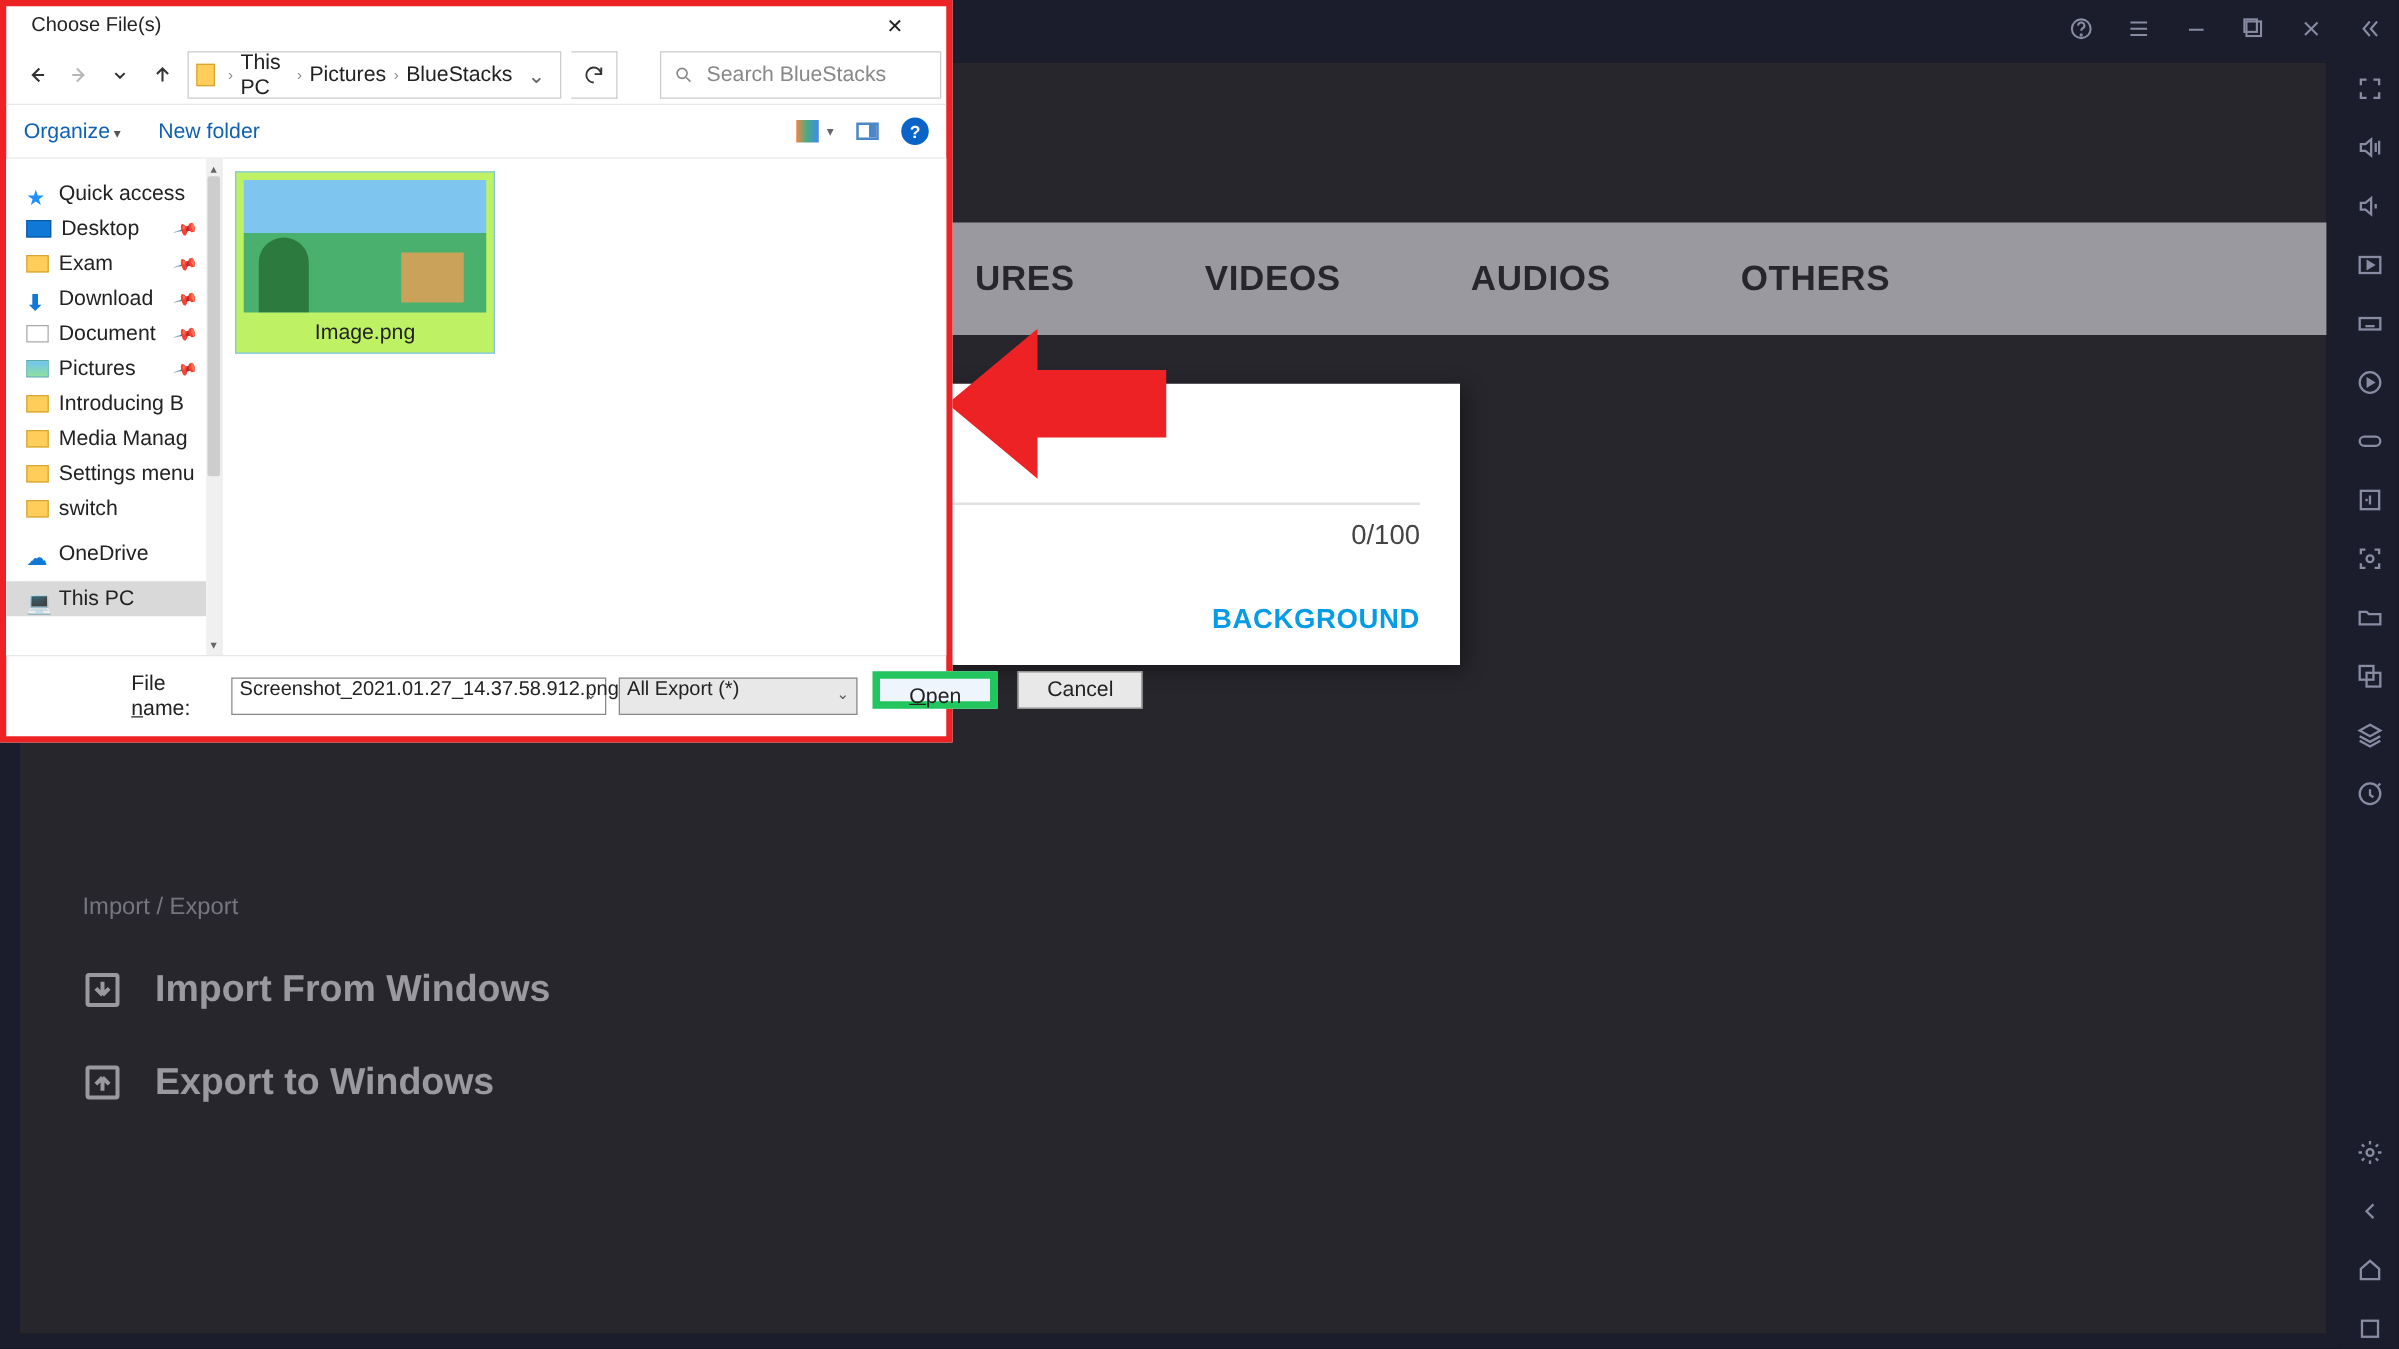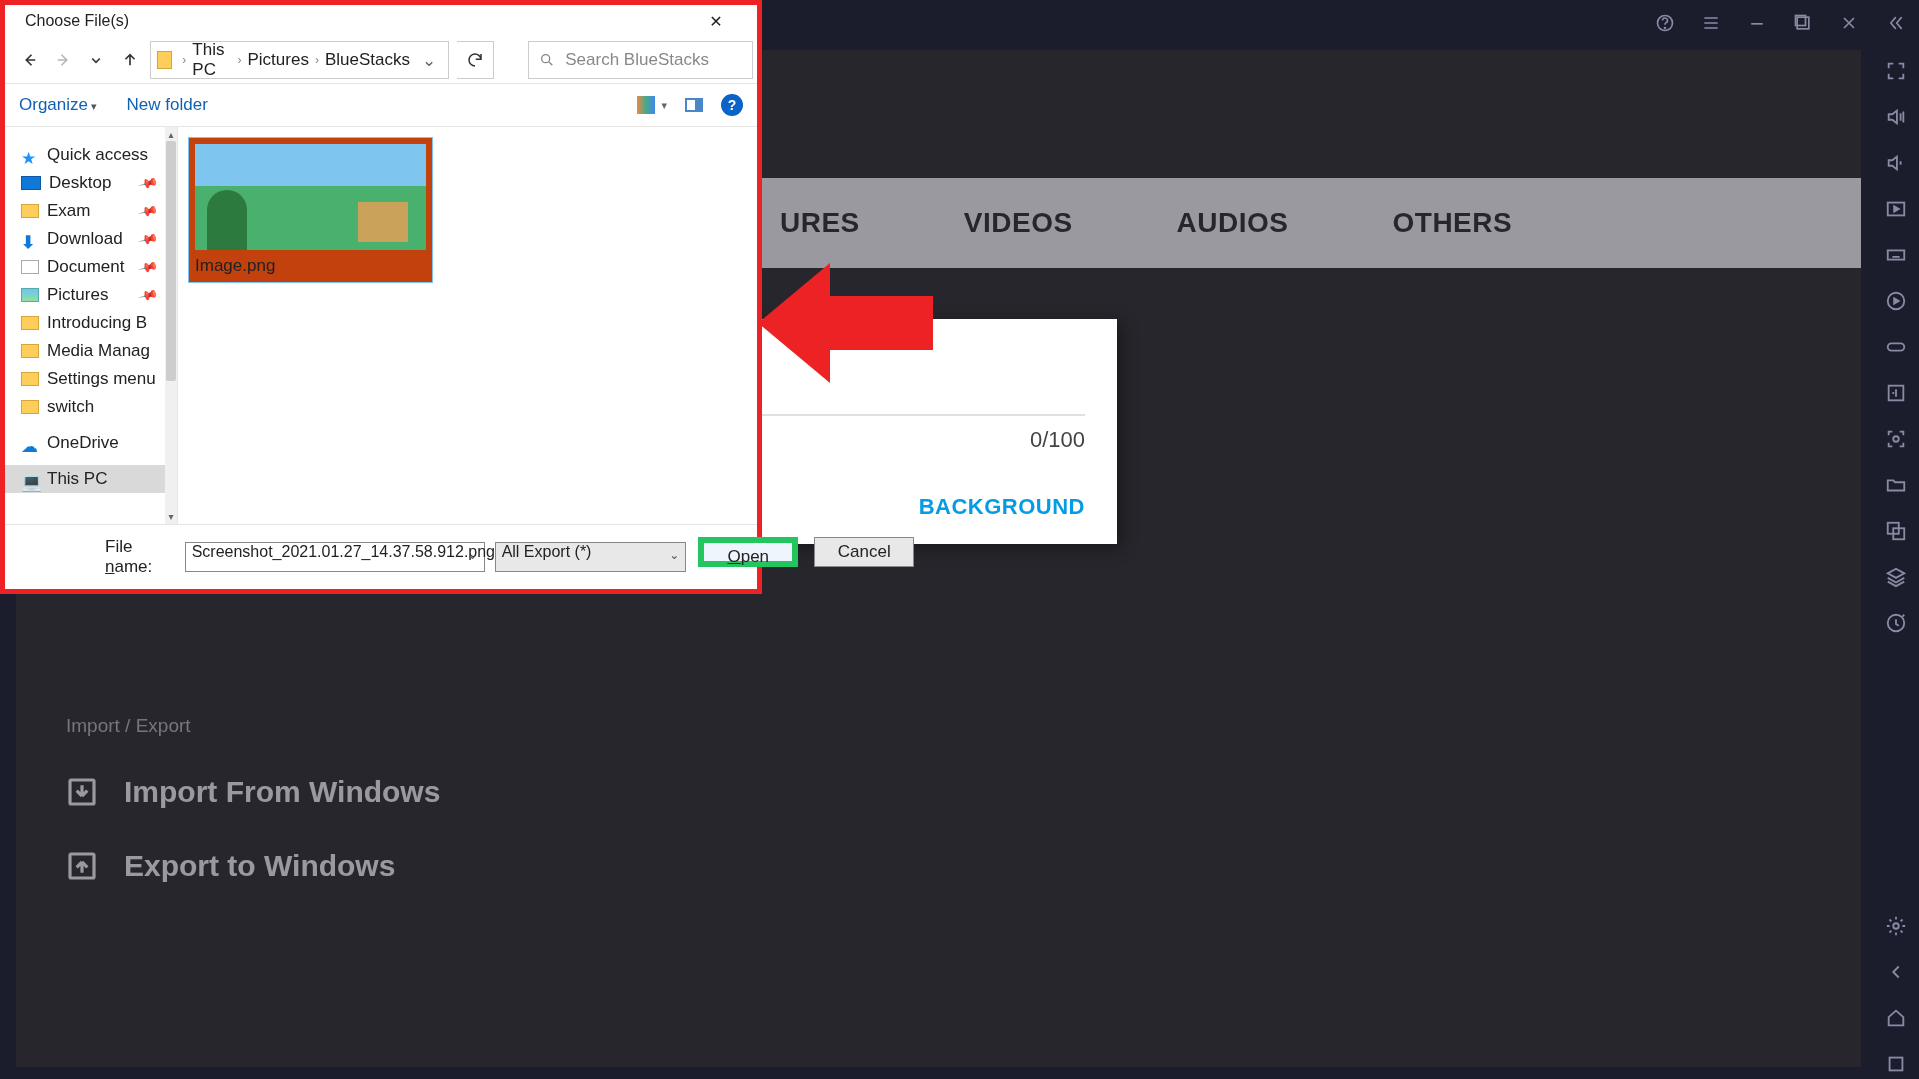--- a/index.html
+++ b/index.html
@@ -5,21 +5,21 @@
 *{box-sizing:border-box;margin:0;padding:0;font-family:"Segoe UI",Arial,sans-serif}
 body{width:1919px;height:1079px;background:#000;overflow:hidden;position:relative}
 .app{position:absolute;inset:0;background:#1b1d2c}
 .titlebar{height:50px;background:#1b1d2c;display:flex;align-items:center;justify-content:flex-end;padding-right:14px;gap:26px}
 .titlebar svg{width:20px;height:20px;stroke:#888ba2;fill:none;stroke-width:2}
 .content{position:absolute;left:16px;right:58px;top:50px;bottom:12px;background:#000}
 .media-bar{position:absolute;top:128px;left:0;right:0;height:90px;background:#fff;display:flex;align-items:center;justify-content:center}
 .media-tab{font-size:28px;font-weight:800;color:#000;margin:0 30px;letter-spacing:.5px}
 .media-panel{width:100%;display:flex;gap:44px}
 .dimmer{position:absolute;inset:0;background:rgba(70,70,80,.55)}
-.popup{position:absolute;left:757px;top:319px;width:360px;height:225px;background:#fff;box-shadow:4px 4px 16px rgba(0,0,0,.4)}
+.popup{position:absolute;left:757px;top:307px;width:411px;height:225px;background:#fff;box-shadow:4px 4px 16px rgba(0,0,0,.4)}
 .popup-line{position:absolute;left:0;right:32px;top:95px;height:2px;background:#e0e0e0}
 .popup-count{position:absolute;right:32px;top:108px;font-size:22px;color:#444}
 .popup-bg{position:absolute;right:32px;bottom:24px;font-size:22px;font-weight:700;color:#059be5;letter-spacing:.5px}
 .arrow{position:absolute;left:758px;top:258px;z-index:5}
 .side{position:absolute;right:0;top:50px;bottom:0;width:46px;background:#1b1d2c;display:flex;flex-direction:column;align-items:center;gap:20px;padding-top:10px}
 .side .gap{flex:1}
 .side svg{width:22px;height:22px;fill:none;stroke:#888ba2;stroke-width:2}
 .import-section{position:absolute;left:50px;top:665px;color:#e8e8e8}
 .import-title{font-size:19px;color:#b0b0b8;margin-bottom:38px}
 .import-row{display:flex;align-items:center;gap:26px;margin-bottom:40px}
@@ -61,21 +61,21 @@
 .ti.star{color:#1e90ff}
 .ti.mon{width:20px;height:14px;background:#1078d6;border:1px solid #0a5aa6}
 .ti.fold{background:#ffce5a;border:1px solid #d6a637}
 .ti.dl{color:#1078d6;font-weight:bold}
 .ti.doc{background:#fff;border:1px solid #aaa}
 .ti.pic{background:linear-gradient(#6ec5f2,#8fe09f);border:1px solid #5aa}
 .ti.cloud{color:#1078d6}
 .ti.pc{color:#1078d6}
 .pin{color:#888;font-size:13px;margin-left:auto;transform:rotate(30deg)}
 .files{flex:1;background:#fff;border-left:1px solid #e6e6e6;padding:10px;position:relative}
-.thumb-item{width:245px;border:1px solid #7ec3ef;background:#c2410c;padding:6px;}
+.thumb-item{width:208px;border:1px solid #7ec3ef;background:#bef264;padding:6px;text-align:center}
 .thumb-item .pic{width:100%;height:106px;background:linear-gradient(#7ec6ef 40%,#4ab06e 40%);position:relative;overflow:hidden}
 .thumb-item .pic::before{content:"";position:absolute;left:12px;bottom:0;width:40px;height:60px;background:#2d7a3f;border-radius:30px 30px 0 0}
 .thumb-item .pic::after{content:"";position:absolute;right:18px;bottom:8px;width:50px;height:40px;background:#caa25a}
 .thumb-item .label{margin-top:6px;font-size:17px}
 .dlg-footer{padding:12px 14px 12px 0;display:flex;gap:12px;border-top:1px solid #e6e6e6}
 .row-name{display:flex;align-items:center;gap:10px;padding-left:100px}
 .row-name label{font-size:17px;margin-left:auto}
 .filein{width:300px;height:30px;border:1px solid #888;padding:0 24px 0 6px;font-size:16px;position:relative;background:#fff}
 .filein .dd{position:absolute;right:6px;top:5px;color:#555;font-size:12px}
 .filter{width:214px;height:30px;border:1px solid #888;background:#e8e8e8;padding:0 24px 0 6px;font-size:16px;position:relative}

